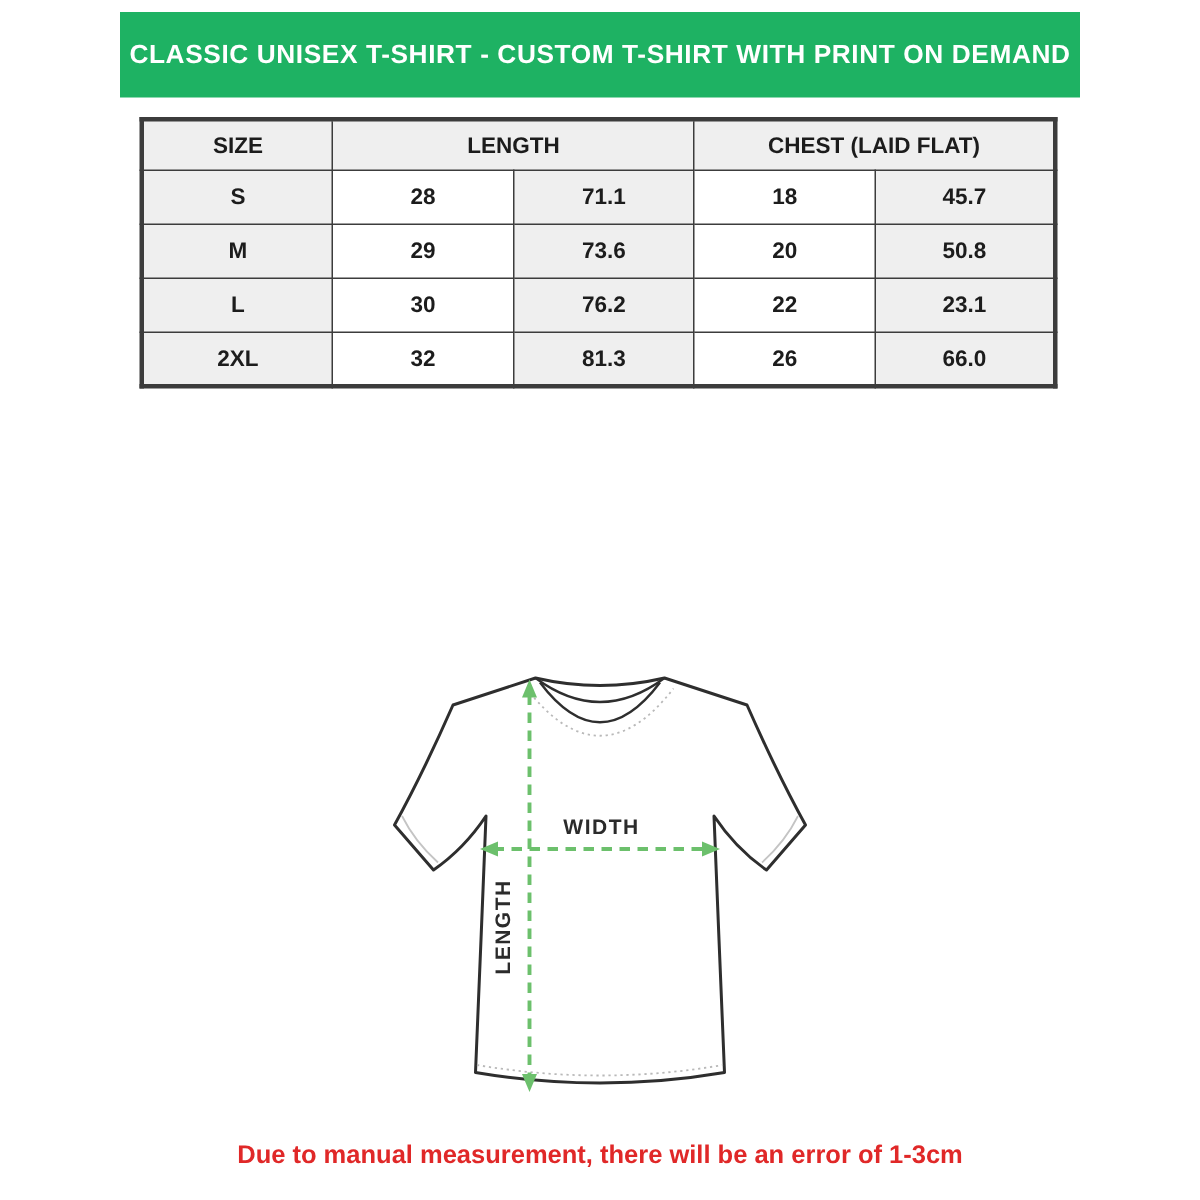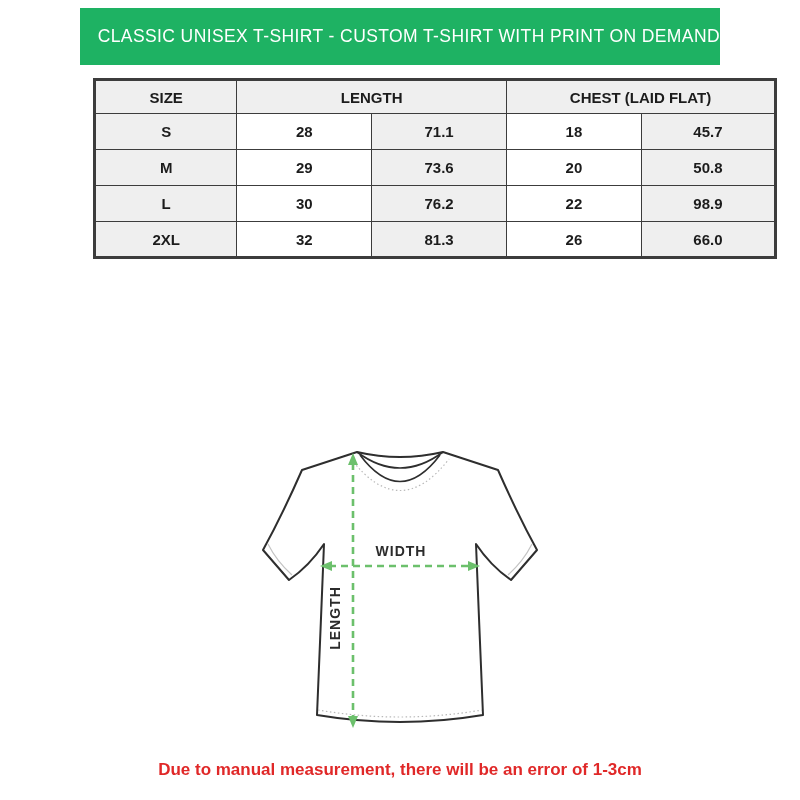--- a/index.html
+++ b/index.html
@@ -6,26 +6,26 @@
     --green:#1eb263; --arrow:#6cc06c; --red:#e02828;
     --border:#3c3c3c; --gray:#efefef; --ink:#1c1c1c;
   }
   *{margin:0;padding:0;box-sizing:border-box;}
   body{background:#fff;font-family:"Liberation Sans",sans-serif;}
   .page{position:relative;width:800px;height:800px;background:#fff;overflow:hidden;}
 
   .banner{
     position:absolute;left:80px;top:8px;width:640px;height:57px;
     background:var(--green);color:#fff;
-    display:flex;align-items:center;justify-content:flex-end;
-    font-weight:normal;font-size:17.5px;letter-spacing:.4px;text-align:center;
+    display:flex;align-items:center;justify-content:center;
+    font-weight:bold;font-size:17.5px;letter-spacing:.4px;text-align:center;
   }
 
   table.size-chart{
-    position:absolute;left:93px;top:78px;width:684px;
+    position:absolute;left:93px;top:78px;width:612px;
     border-collapse:collapse;table-layout:fixed;
     border:3px solid var(--border);
   }
   .size-chart th,.size-chart td{
     border:1.6px solid var(--border);
     text-align:center;vertical-align:middle;
     font-weight:bold;font-size:15px;color:var(--ink);
     padding:0;
   }
   .size-chart thead tr{height:34px;}
@@ -87,21 +87,21 @@
         <td class="w">29</td>
         <td class="g">73.6</td>
         <td class="w">20</td>
         <td class="g">50.8</td>
       </tr>
       <tr>
         <th>L</th>
         <td class="w">30</td>
         <td class="g">76.2</td>
         <td class="w">22</td>
-        <td class="g">98.9</td>
+        <td class="g">23.1</td>
       </tr>
       <tr>
         <th>2XL</th>
         <td class="w">32</td>
         <td class="g">81.3</td>
         <td class="w">26</td>
         <td class="g">66.0</td>
       </tr>
     </tbody>
   </table>

